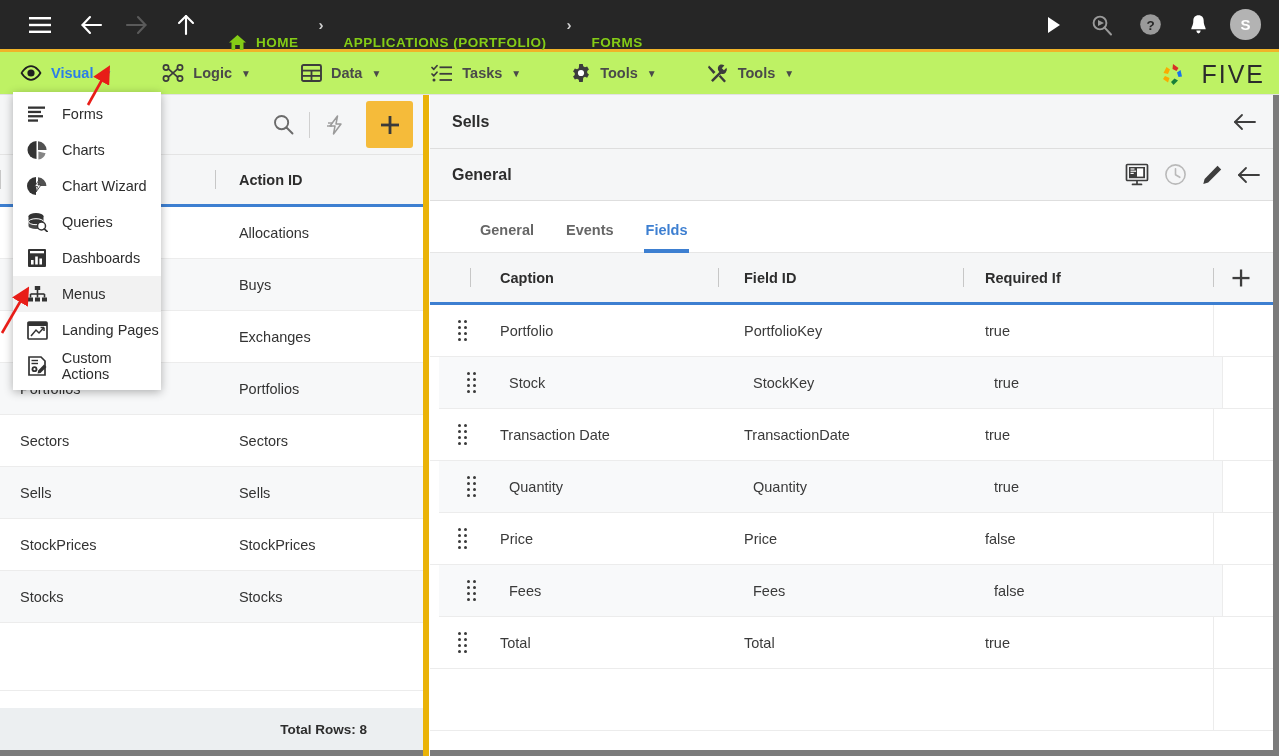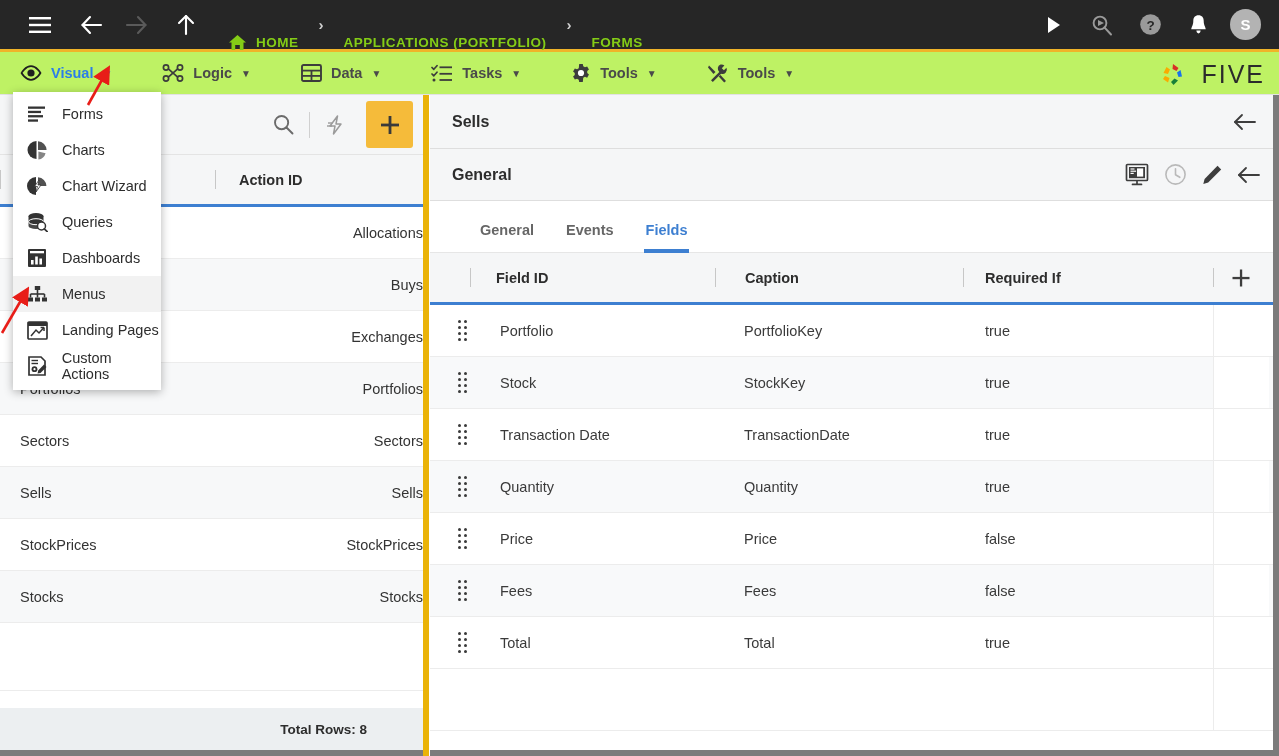--- a/index.html
+++ b/index.html
@@ -100,21 +100,21 @@
     content: ""; position: absolute; left: 0; top: 15px; bottom: 15px; width: 1px; background: #c7c7c7;
   }
   .col-a { width: 218px; padding-left: 20px; }
   .col-b { width: 211px; padding-left: 24px; }
   .lp-row {
     height: 52px; display: flex; align-items: center;
     font-size: 14.5px; color: #333; border-bottom: 1px solid #ececec; cursor: pointer;
   }
   .lp-row.alt { background: #f7f8f9; }
   .lp-row .c-a { width: 218px; padding-left: 20px; }
-  .lp-row .c-b { width: 211px; padding-left: 24px; text-align: right; }
+  .lp-row .c-b { width: 211px; padding-left: 24px; }
   .lp-blank { height: 68px; background: #fff; border-bottom: 1px solid #ececec; }
   .lp-footer {
     position: absolute; left: 0; bottom: 6px; width: 429px; height: 42px;
     background: #eceff1; display: flex; align-items: center; justify-content: flex-end;
     padding-right: 62px; font-size: 13.5px; font-weight: bold; color: #2d2d2d;
   }
   .lp-scroll-h {
     position: absolute; left: 0; bottom: 0; width: 429px; height: 6px; background: #7b7b7b;
   }
 
@@ -160,21 +160,21 @@
   }
   .h0 { width: 40px; }
   .h1 { width: 248px; padding-left: 30px; }
   .h2 { width: 245px; padding-left: 26px; }
   .h3 { width: 250px; padding-left: 22px; }
   .h4 { width: 56px; justify-content: center; }
   .rp-row {
     height: 52px; display: flex; align-items: center;
     font-size: 14.5px; color: #3a3a3a; border-bottom: 1px solid #ececec;
   }
-  .rp-row.alt { background: #f8f9fa; }
+  .rp-row.alt { background: #f8f9fa; margin-left: 9px; }
   .rp-row .r0 { width: 40px; display: flex; justify-content: flex-end; padding-right: 2px; }
   .rp-row .r1 { width: 248px; padding-left: 30px; }
   .rp-row .r2 { width: 245px; padding-left: 26px; }
   .rp-row .r3 { width: 250px; padding-left: 22px; }
   .rp-row .r4 { width: 56px; border-left: 1px solid #ececec; height: 100%; }
   .rp-row.alt .r4 { background: #fff; }
   .rp-empty { height: 62px; border-bottom: 1px solid #ececec; display: flex; }
   .rp-empty .e-main { width: 783px; }
   .rp-empty .e-side { width: 56px; border-left: 1px solid #ececec; }
   .drag-handle {
@@ -504,22 +504,22 @@
       <div class="rp-tab">
         <span>Events</span>
       </div>
       <div class="rp-tab active">
         <span>Fields</span>
       </div>
     </div>
 
     <div class="rp-thead">
       <div class="h0"></div>
+      <div class="hc h1">Caption</div>
       <div class="hc h2">Field ID</div>
-      <div class="hc h1">Caption</div>
       <div class="hc h3">Required If</div>
       <div class="hc h4">
         <svg width="20" height="20" viewBox="0 0 20 20">
             <rect x="8.9" y="1.5" width="2.3" height="17" fill="#3d3d3d"></rect>
             <rect x="1.5" y="8.9" width="17" height="2.3" fill="#3d3d3d"></rect>
           </svg>
       </div>
     </div>
 
     <div>

